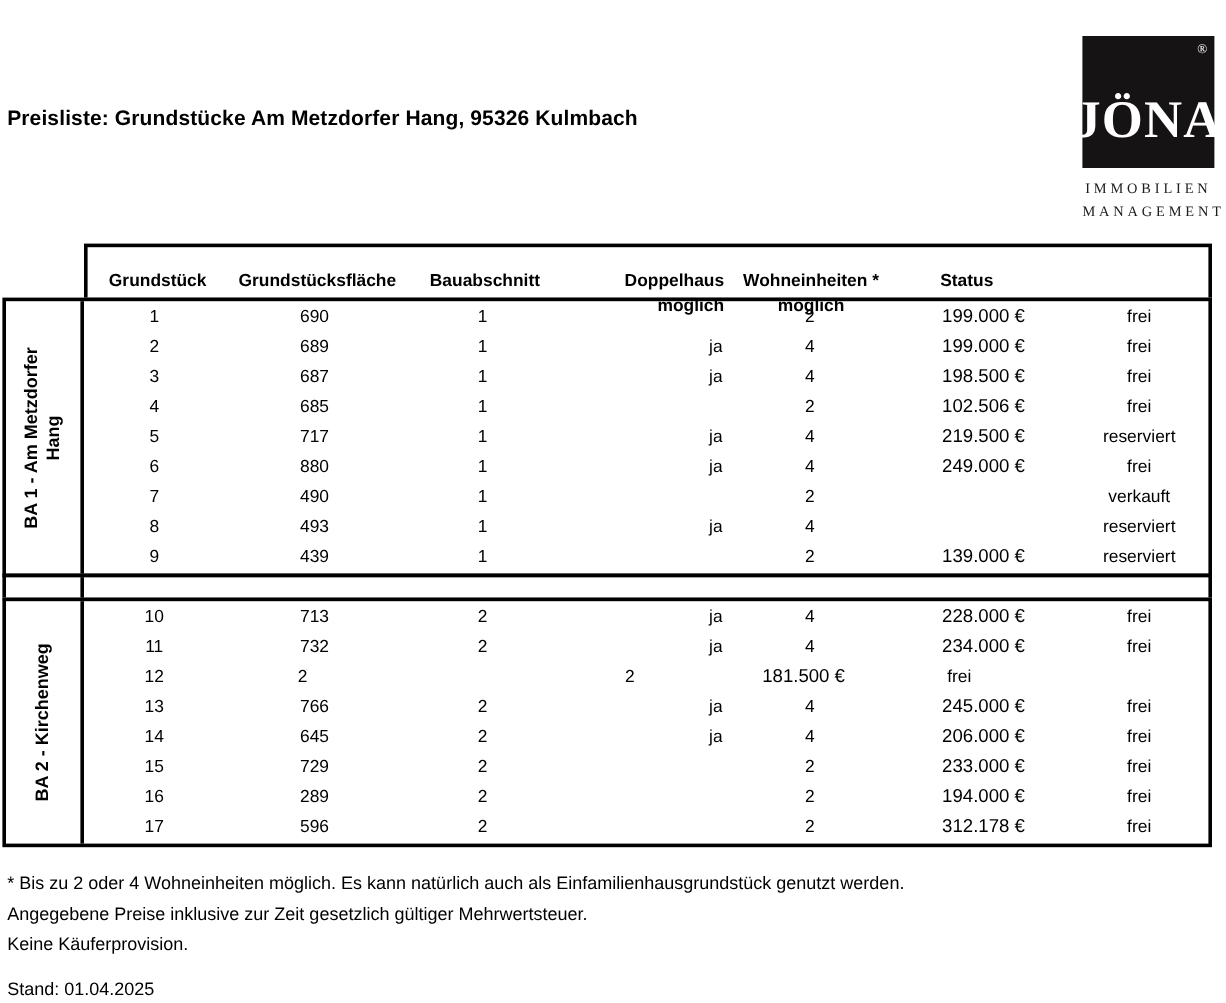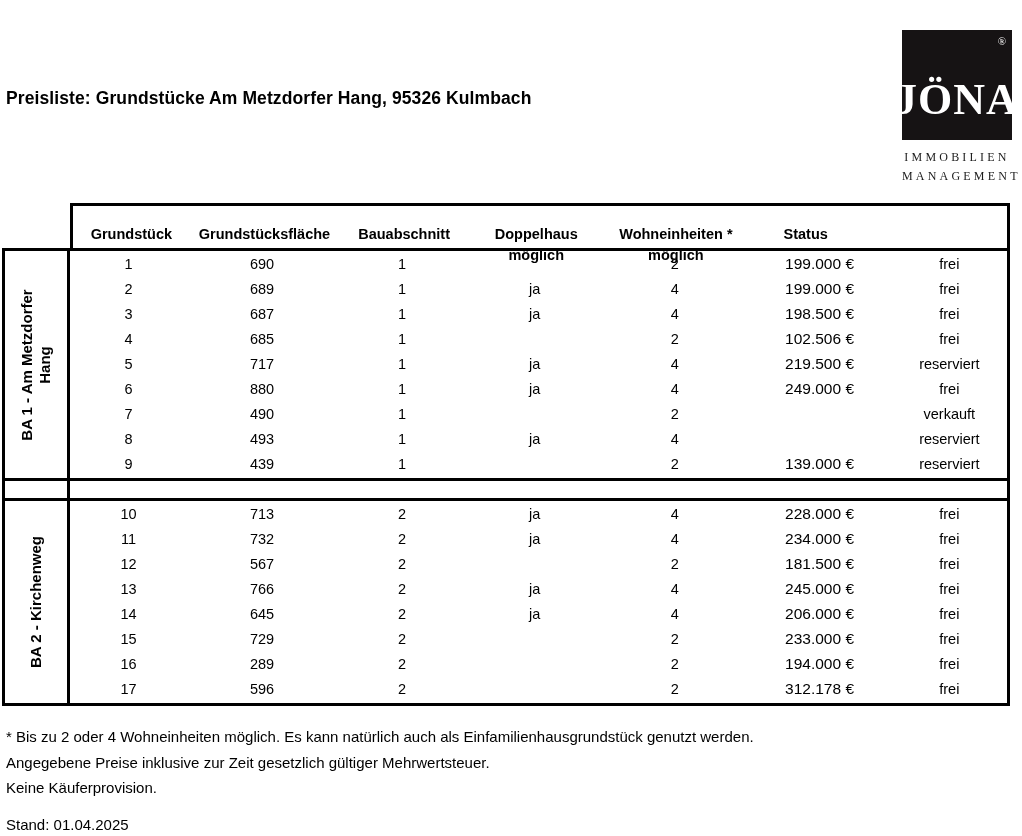--- a/index.html
+++ b/index.html
@@ -75,21 +75,21 @@
     white-space:pre-line;text-align:center;width:220px;
   }
   .rows{flex:1;display:flex;flex-direction:column;padding:1px 0;}
   .row{display:flex;height:25px;}
   .cell{
     font-size:14.5px;line-height:25px;text-align:center;
     overflow:hidden;white-space:nowrap;
   }
   .cell.price{font-size:15.5px;line-height:24px;text-align:center;}
   .c1{width:12.5%;} .c2{width:16%;} .c3{width:13.9%;}
-  .c4{width:14.4%;} .c5{width:15.5%;} .c6{width:15.4%;} .c7{width:12.3%;}
+  .c4{width:14.4%;text-align:right;} .c5{width:15.5%;} .c6{width:15.4%;} .c7{width:12.3%;}
   .gap-row{
     display:flex;border:3px solid #000;margin-top:-3px;height:17px;
   }
   .gap-label{flex:0 0 62px;border-right:3px solid #000;}
   .gap-rest{flex:1;}
 
   
   .footnotes{
     position:absolute;left:6px;top:724px;
     font-size:15px;line-height:25.5px;
@@ -244,21 +244,20 @@
             <div class="cell c1">11</div>
             <div class="cell c2">732</div>
             <div class="cell c3">2</div>
             <div class="cell c4">ja</div>
             <div class="cell c5">4</div>
             <div class="cell c6 price">234.000 €</div>
             <div class="cell c7">frei</div>
           </div>
           <div class="row">
             <div class="cell c1">12</div>
-            <div class="cell c2">567</div>
             <div class="cell c3">2</div>
             <div class="cell c4"></div>
             <div class="cell c5">2</div>
             <div class="cell c6 price">181.500 €</div>
             <div class="cell c7">frei</div>
           </div>
           <div class="row">
             <div class="cell c1">13</div>
             <div class="cell c2">766</div>
             <div class="cell c3">2</div>

